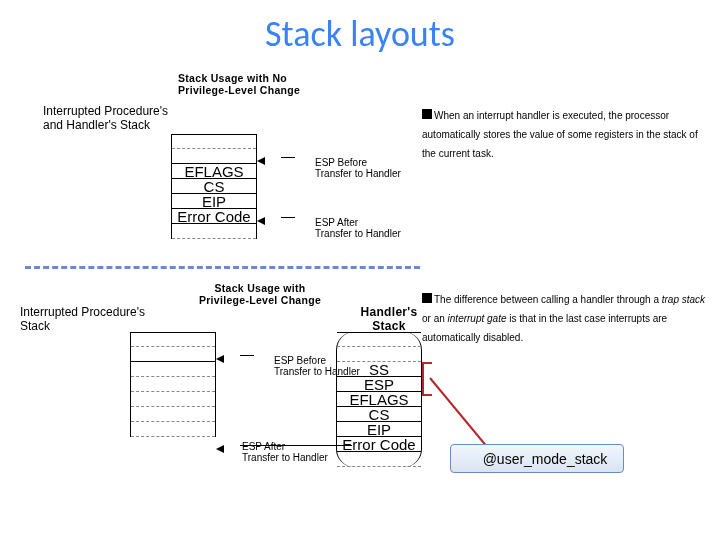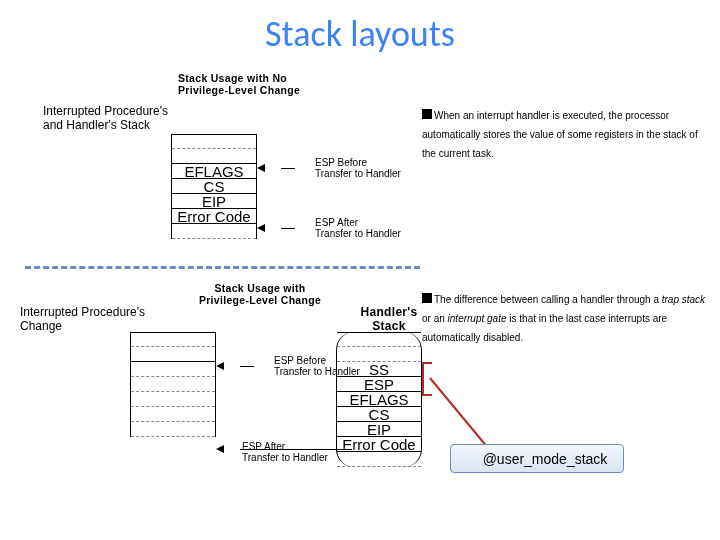--- a/index.html
+++ b/index.html
@@ -12,21 +12,21 @@
   .label{font-family:Liberation Sans, sans-serif;font-size:12px;color:#000;}
   .d1-title{position:absolute;left:135px;top:0;width:150px;}
   .d1-left-label{position:absolute;left:0;top:32px;width:126px;}
   .stackbox{position:absolute;border-left:1.5px solid #000;border-right:1.5px solid #000;}
   .stackbox .row{height:15px;border-bottom:1px solid #000;box-sizing:border-box;display:flex;align-items:center;justify-content:center;font-size:15px;font-family:Arial;}
   .stackbox .row.first{border-top:1px solid #000;}
   .stackbox .row.dashed{border-bottom:1px dashed #888;}
   .d1-stack{left:128px;top:62px;width:84px;}
   .arrow-l{width:0;height:0;border-top:4px solid transparent;border-bottom:4px solid transparent;border-right:8px solid #000;display:inline-block;vertical-align:middle;}
   .arrow-line{display:inline-block;height:1px;background:#000;vertical-align:middle;}
-  .ptr{position:absolute;display:flex;align-items:center;gap:16px;}
+  .ptr{position:absolute;display:flex;align-items:flex-start;gap:16px;}
   .ptr .txt{font-size:10px;margin-left:4px;line-height:11px;}
   .d2-title{position:absolute;left:170px;top:0;width:140px;}
   .d2-ll{position:absolute;left:0;top:23px;width:130px;}
   .d2-lstack{left:110px;top:50px;width:84px;}
   .d2-rl{position:absolute;left:324px;top:23px;width:90px;text-align:center;}
   .d2-rstack{left:316px;top:50px;width:84px;border-radius:18px;}
   .right-text{position:absolute;left:422px;width:288px;font-size:10px;line-height:19px;color:#000;margin-top:24px;}
   .bullet-sq{display:inline-block;width:10px;height:10px;background:#000;margin-right:2px;vertical-align:baseline;}
   .rt1{top:82px;}
   .rt2{top:266px;}
@@ -78,21 +78,21 @@
     </div>
   </div>
 
   <div class="diag2">
     <div class="sub d2-title sub-center">
       <div>Stack Usage with</div>
       <div>Privilege-Level Change</div>
     </div>
     <div class="label d2-ll">
       <div>Interrupted Procedure's</div>
-      <div>Change</div>
+      <div>Stack</div>
     </div>
     <div class="stackbox d2-lstack">
       <div class="row first dashed"></div>
       <div class="row"></div>
       <div class="row dashed"></div>
       <div class="row dashed"></div>
       <div class="row dashed"></div>
       <div class="row dashed"></div>
       <div class="row dashed"></div>
     </div>

